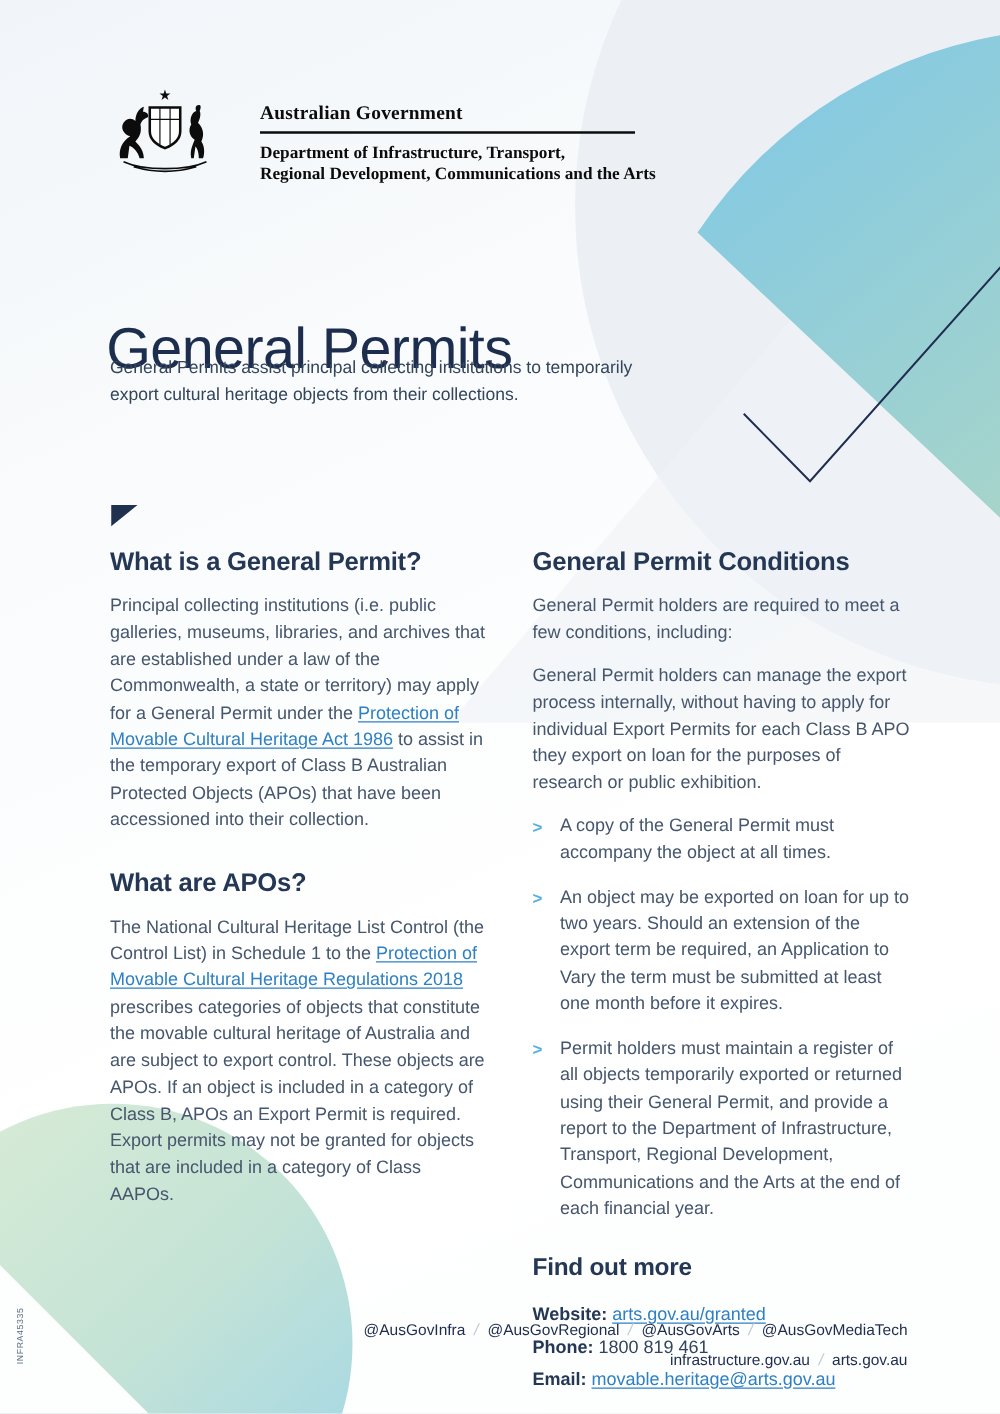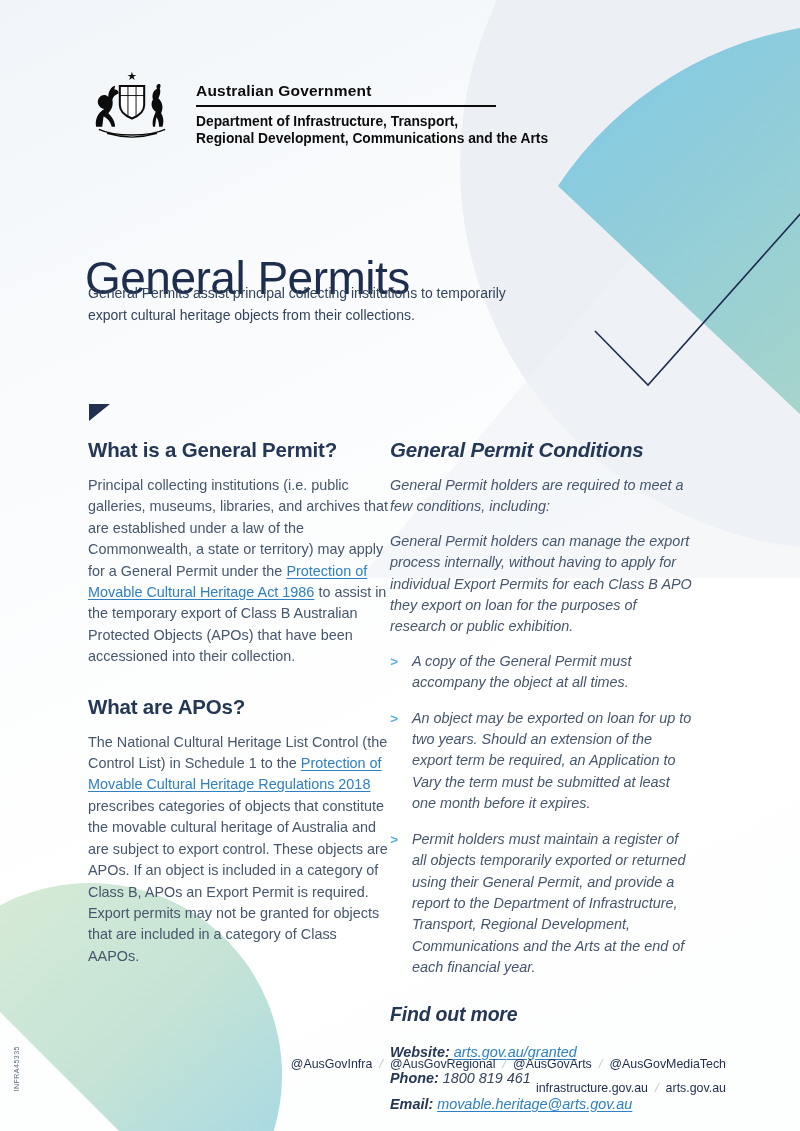--- a/index.html
+++ b/index.html
@@ -11,36 +11,36 @@
     overflow:hidden;
     background:linear-gradient(155deg, #f1f5f9 0%, #f9fbfc 28%, #ffffff 62%, #fdfefe 100%);
     font-family:"Liberation Sans", sans-serif;
     color:#46566d;
   }
   
   .deco { position:absolute; inset:0; z-index:0; }
   
   .crest-row { position:absolute; left:88px; top:66px; z-index:2; display:flex; align-items:flex-start; }
   .crest-svg { width:88px; height:76px; }
-  .crest-text { margin-left:20px; padding-top:16px; font-family:Liberation Sans, sans-serif; color:#0c0c0c; }
+  .crest-text { margin-left:32px; padding-top:16px; font-family:Liberation Serif, serif; color:#0c0c0c; }
   .gov-title { font-size:15.5px; font-weight:700; letter-spacing:.2px; }
   .gov-rule { width:300px; height:1.6px; background:#0c0c0c; margin:5px 0 6px 0; }
   .dept-line { font-size:13.8px; font-weight:700; line-height:17.5px; }
   
   .hero-title { position:absolute; left:85px; top:203px; z-index:2;
     font-size:46px; font-weight:400; letter-spacing:-0.5px; color:#1d2d4e;margin-top:48px; }
   .hero-sub { position:absolute; left:88px; top:283px; width:452px; z-index:2;
     font-size:14px; line-height:21.8px; color:#33445b; }
   .marker { position:absolute; left:89px; top:404px; z-index:2;
     width:0; height:0; border-top:17px solid #20304f; border-right:21px solid transparent; }
   
   .columns { position:absolute; left:88px; top:438px; width:641px; z-index:2;
-    display:flex; }
+    display:flex; gap:36px; }
   .col-left  { width:302px; }
-  .col-right { width:303px;font-style:italic; }
+  .col-right { width:303px; }
   h2 { font-size:20.5px; font-weight:700; color:#243755; letter-spacing:-0.2px;
        margin:0 0 13px 0; }
   .col-left h2.second { margin-top:27px; }
   p.body { font-size:14.4px; line-height:21.4px; margin:0 0 13px 0; color:#46566d; }
   a.doclink { color:#2e80c3; text-decoration:underline; text-underline-offset:2px; cursor:pointer; }
   
   .bullets { list-style:none; margin:2px 0 0 0; }
   .bullets li { display:flex; margin:0 0 14px 0; }
   .bullets .chev { flex:0 0 22px; color:#58b0e0; font-weight:700; font-size:13.5px; line-height:21.4px; }
   .bullets .btext { font-size:14.4px; line-height:21.4px; color:#46566d; }

